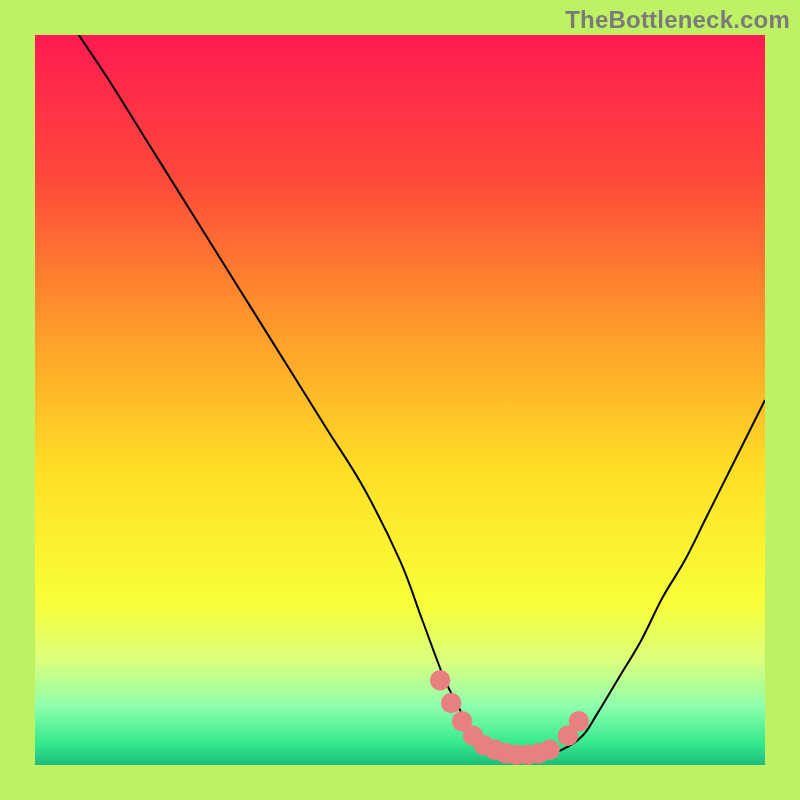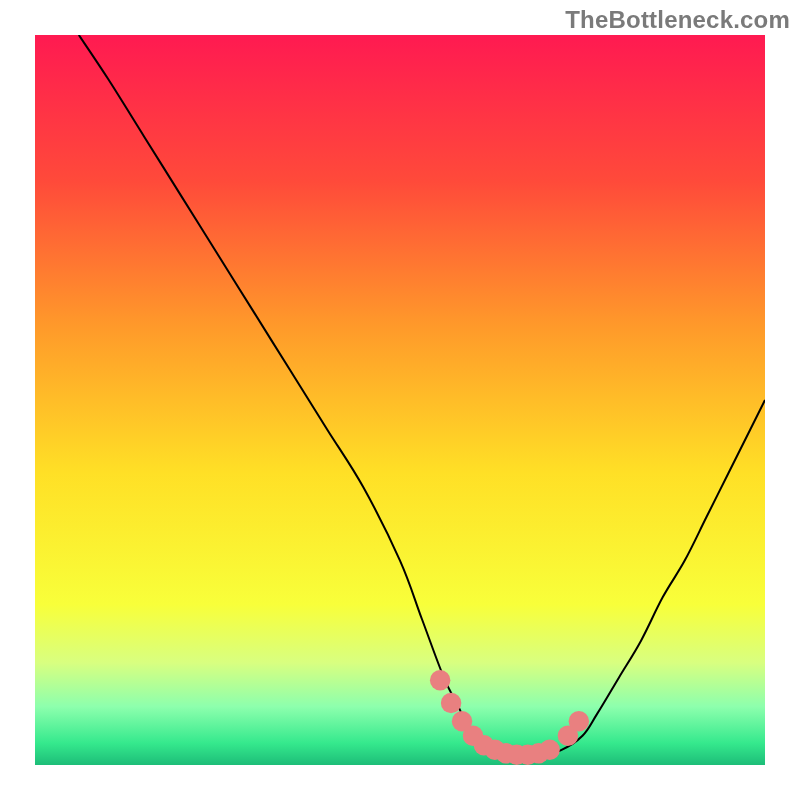--- a/index.html
+++ b/index.html
@@ -9,21 +9,21 @@
     height: 800px;
     background: #000;
     overflow: hidden;
   }
   .frame {
     position: absolute;
     left: 0;
     top: 0;
     width: 800px;
     height: 800px;
-    background: #ffffff;
+    background: #bef264;
   }
   .plot {
     position: absolute;
     left: 35px;
     top: 35px;
     width: 730px;
     height: 730px;
     overflow: hidden;
   }
   .watermark {

